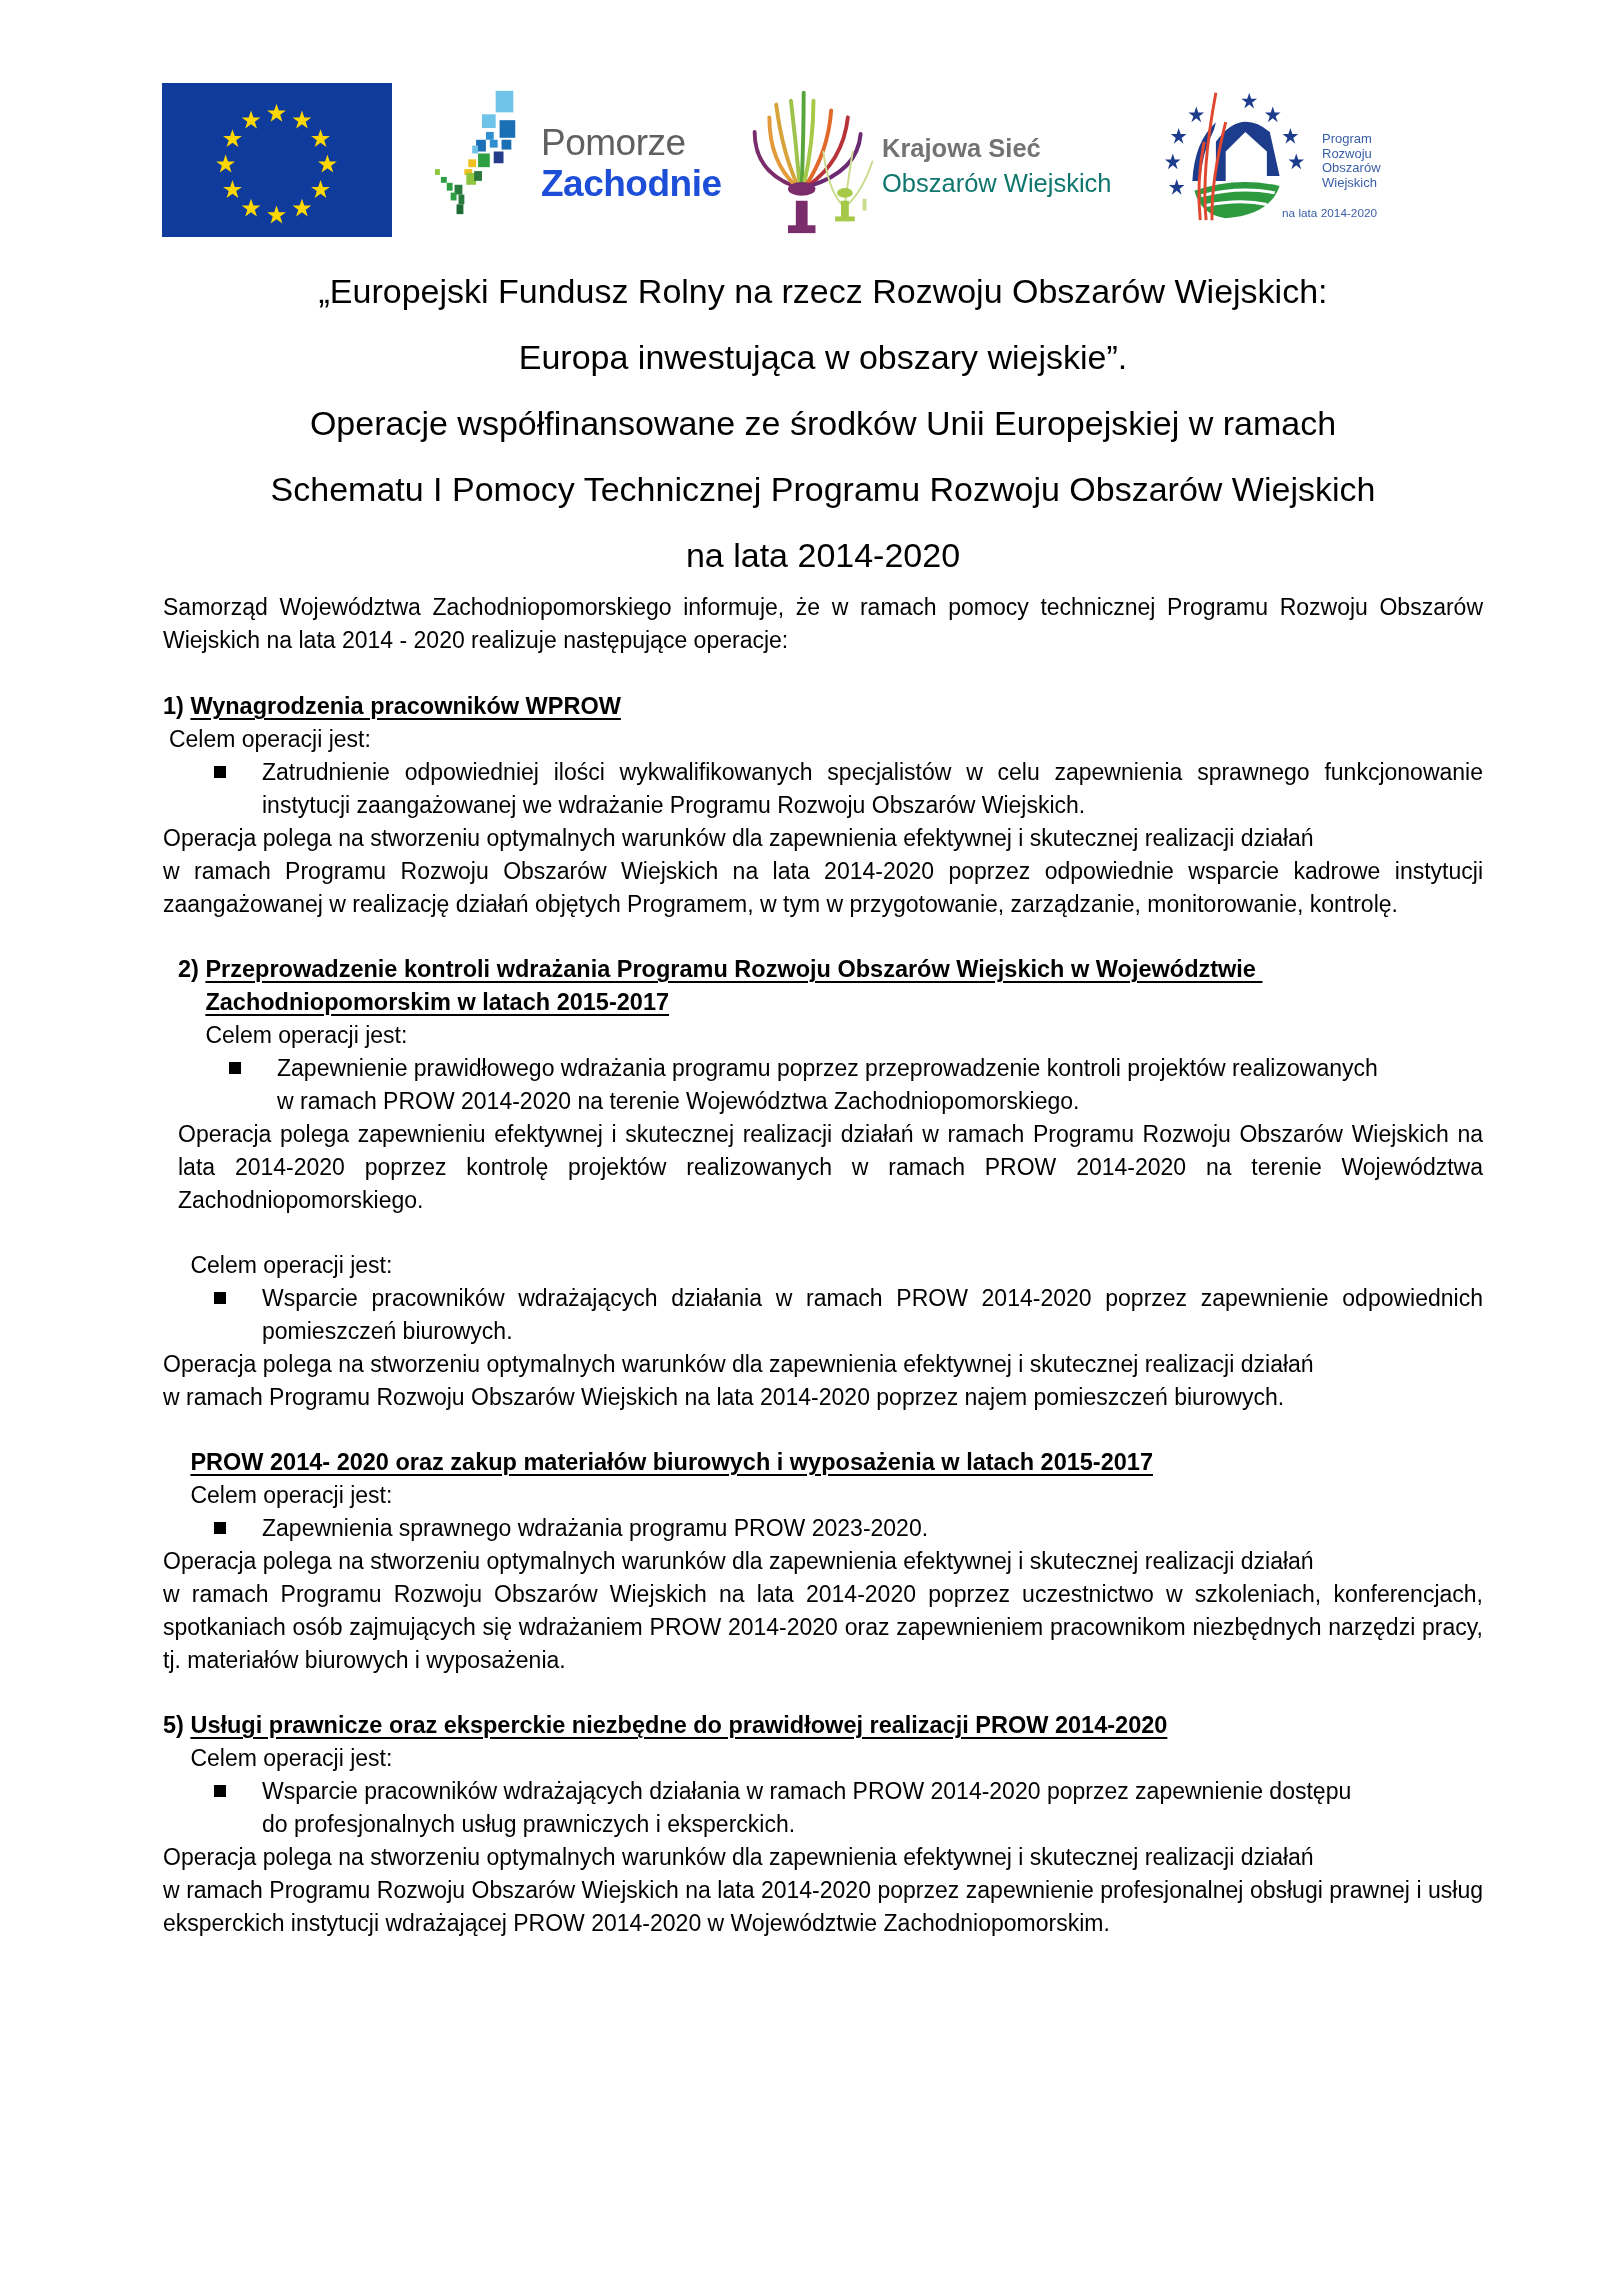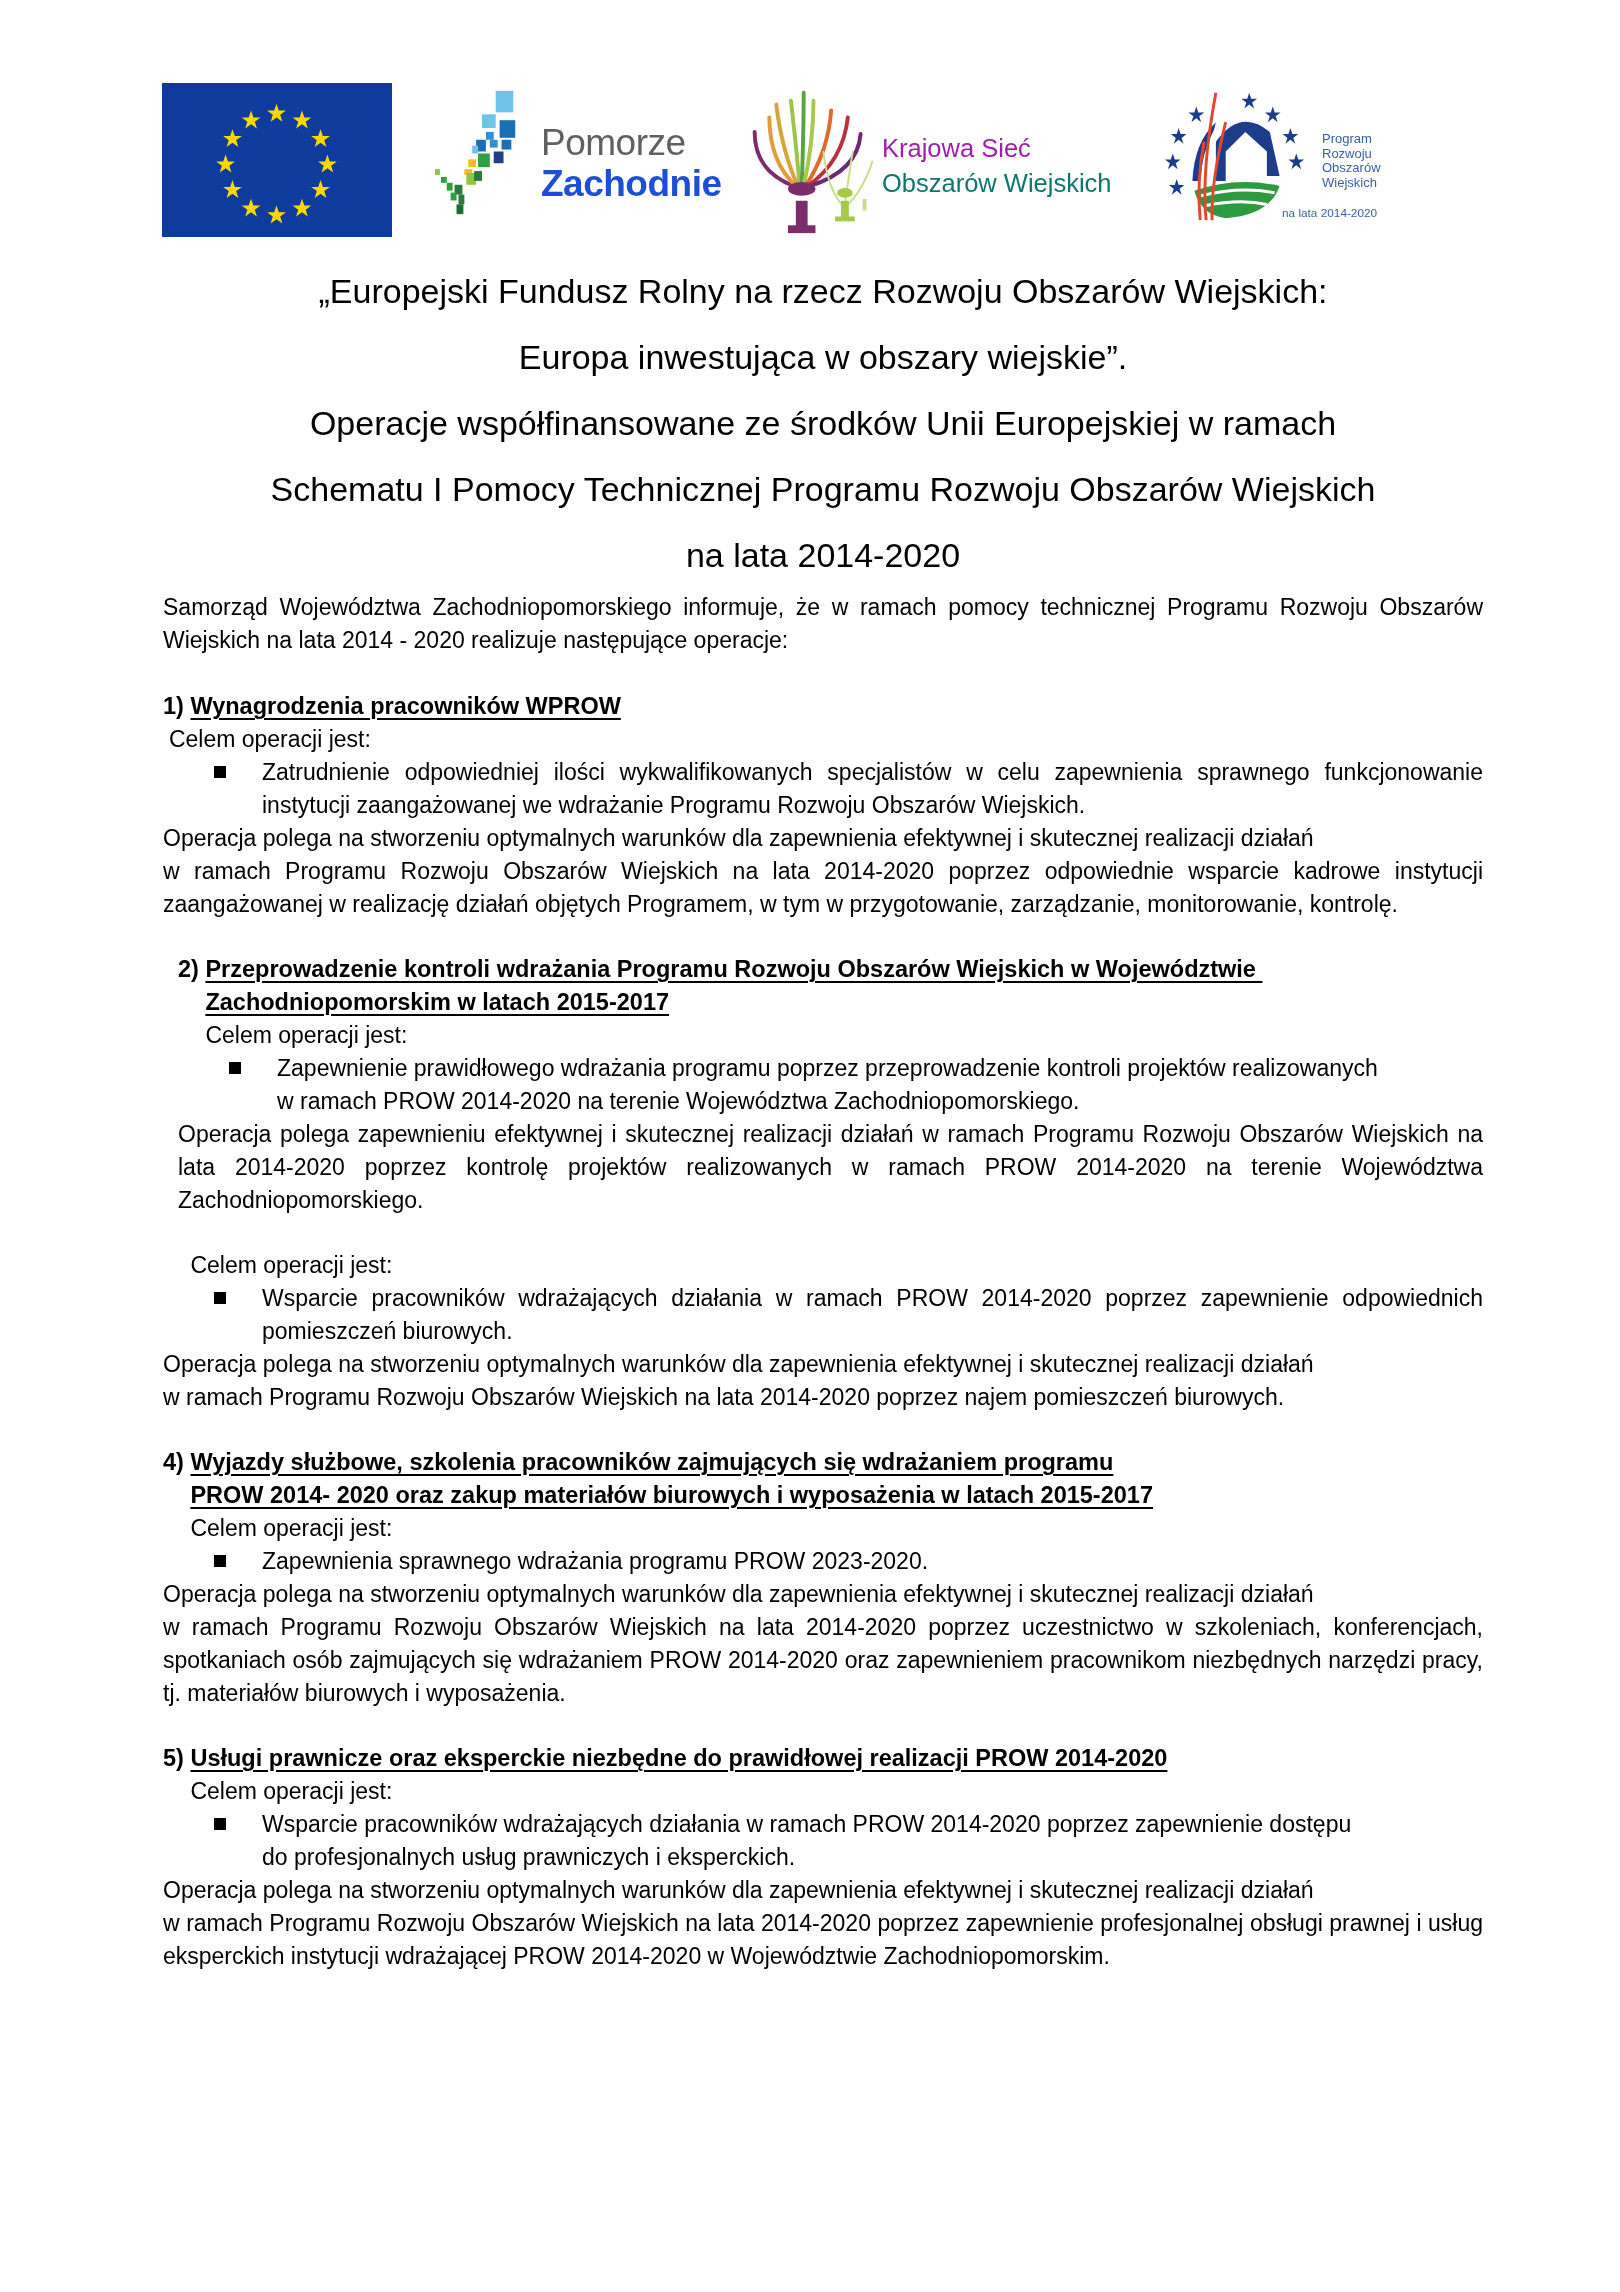--- a/index.html
+++ b/index.html
@@ -10,21 +10,21 @@
   
   .logos { position:absolute; top:83px; left:154px; width:1264px; height:157px; }
   .logo { position:absolute; }
   .eu-flag { left:0; top:0; width:230px; height:154px; background:#0f3c9c; }
   .eu-flag svg { width:230px; height:154px; display:block; }
   .pomorze { left:265px; top:0; width:284px; height:147px; }
   .ksow { left:573px; top:0; width:421px; height:157px; }
   .prow { left:995px; top:0; width:265px; height:157px; }
   .pomorze-text1 { position:absolute; left:114px; top:39px; font-size:37px; color:#606060; letter-spacing:-0.5px; }
   .pomorze-text2 { position:absolute; left:114px; top:80px; font-size:37px; color:#1d4ed8; font-weight:bold; letter-spacing:-0.5px; }
-  .ksow-text1 { position:absolute; left:147px; top:51px; font-size:25.5px; color:#a21caf; }
+  .ksow-text1 { position:absolute; left:147px; top:51px; font-size:25.5px; color:#737373;font-weight:bold; }
   .ksow-text2 { position:absolute; left:147px; top:86px; font-size:25.5px; color:#0f766e; }
   .prow-text { position:absolute; left:165px; top:49px; font-size:13px; color:#3a5fa8; line-height:14.7px; }
   .prow-years { position:absolute; left:125px; top:123px; font-size:11.8px; color:#3a5fa8; }
 
   
   .title { position:absolute; left:155px; width:1320px; top:258px; text-align:center;
            font-size:34px; line-height:66px; }
   .title div { white-space:nowrap; }
 
   
@@ -205,24 +205,20 @@
       <div class="bullet justify">
         <span class="sq"></span>
         <span>Wsparcie pracowników wdrażających działania w ramach PROW 2014-2020 poprzez zapewnienie odpowiednich pomieszczeń biurowych.</span>
       </div>
       <div class="line">Operacja polega na stworzeniu optymalnych warunków dla zapewnienia efektywnej i skutecznej realizacji działań</div>
       <div class="line">w ramach Programu Rozwoju Obszarów Wiejskich na lata 2014-2020 poprzez najem pomieszczeń biurowych.</div>
     </div>
 
     <div class="section" style="margin-bottom:32px;">
       <div class="heading">
-        <div>
-          <span class="num">4)</span>
-          <span class="ttl">Wyjazdy służbowe, szkolenia pracowników zajmujących się wdrażaniem programu</span>
-        </div>
         <div class="cont"><span class="ttl">PROW 2014- 2020 oraz zakup materiałów biurowych i wyposażenia w latach 2015-2017</span></div>
       </div>
       <div class="lead indent">Celem operacji jest:</div>
       <div class="bullet">
         <span class="sq"></span>
         <span>Zapewnienia sprawnego wdrażania programu PROW 2023-2020.</span>
       </div>
       <div class="line">Operacja polega na stworzeniu optymalnych warunków dla zapewnienia efektywnej i skutecznej realizacji działań</div>
       <div class="justify">w ramach Programu Rozwoju Obszarów Wiejskich na lata 2014-2020 poprzez uczestnictwo w szkoleniach, konferencjach, spotkaniach osób zajmujących się  wdrażaniem PROW 2014-2020 oraz zapewnieniem pracownikom niezbędnych narzędzi pracy, tj. materiałów biurowych i wyposażenia.</div>
     </div>

